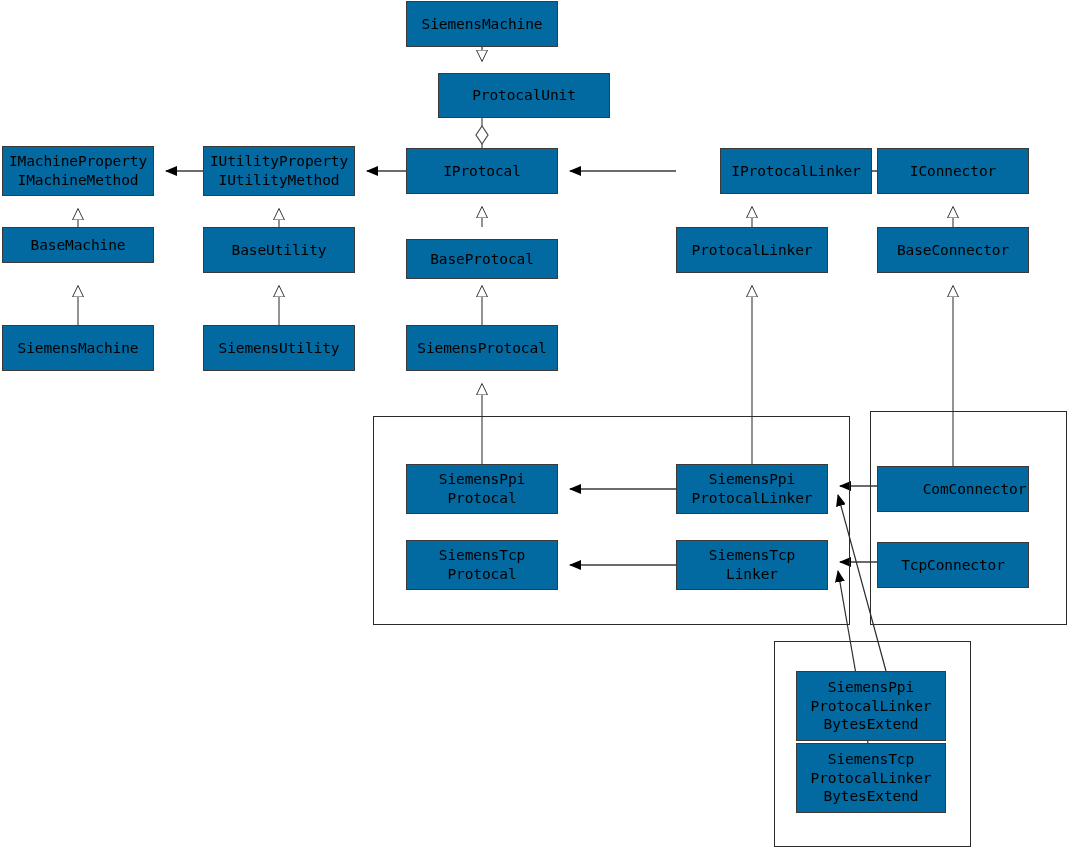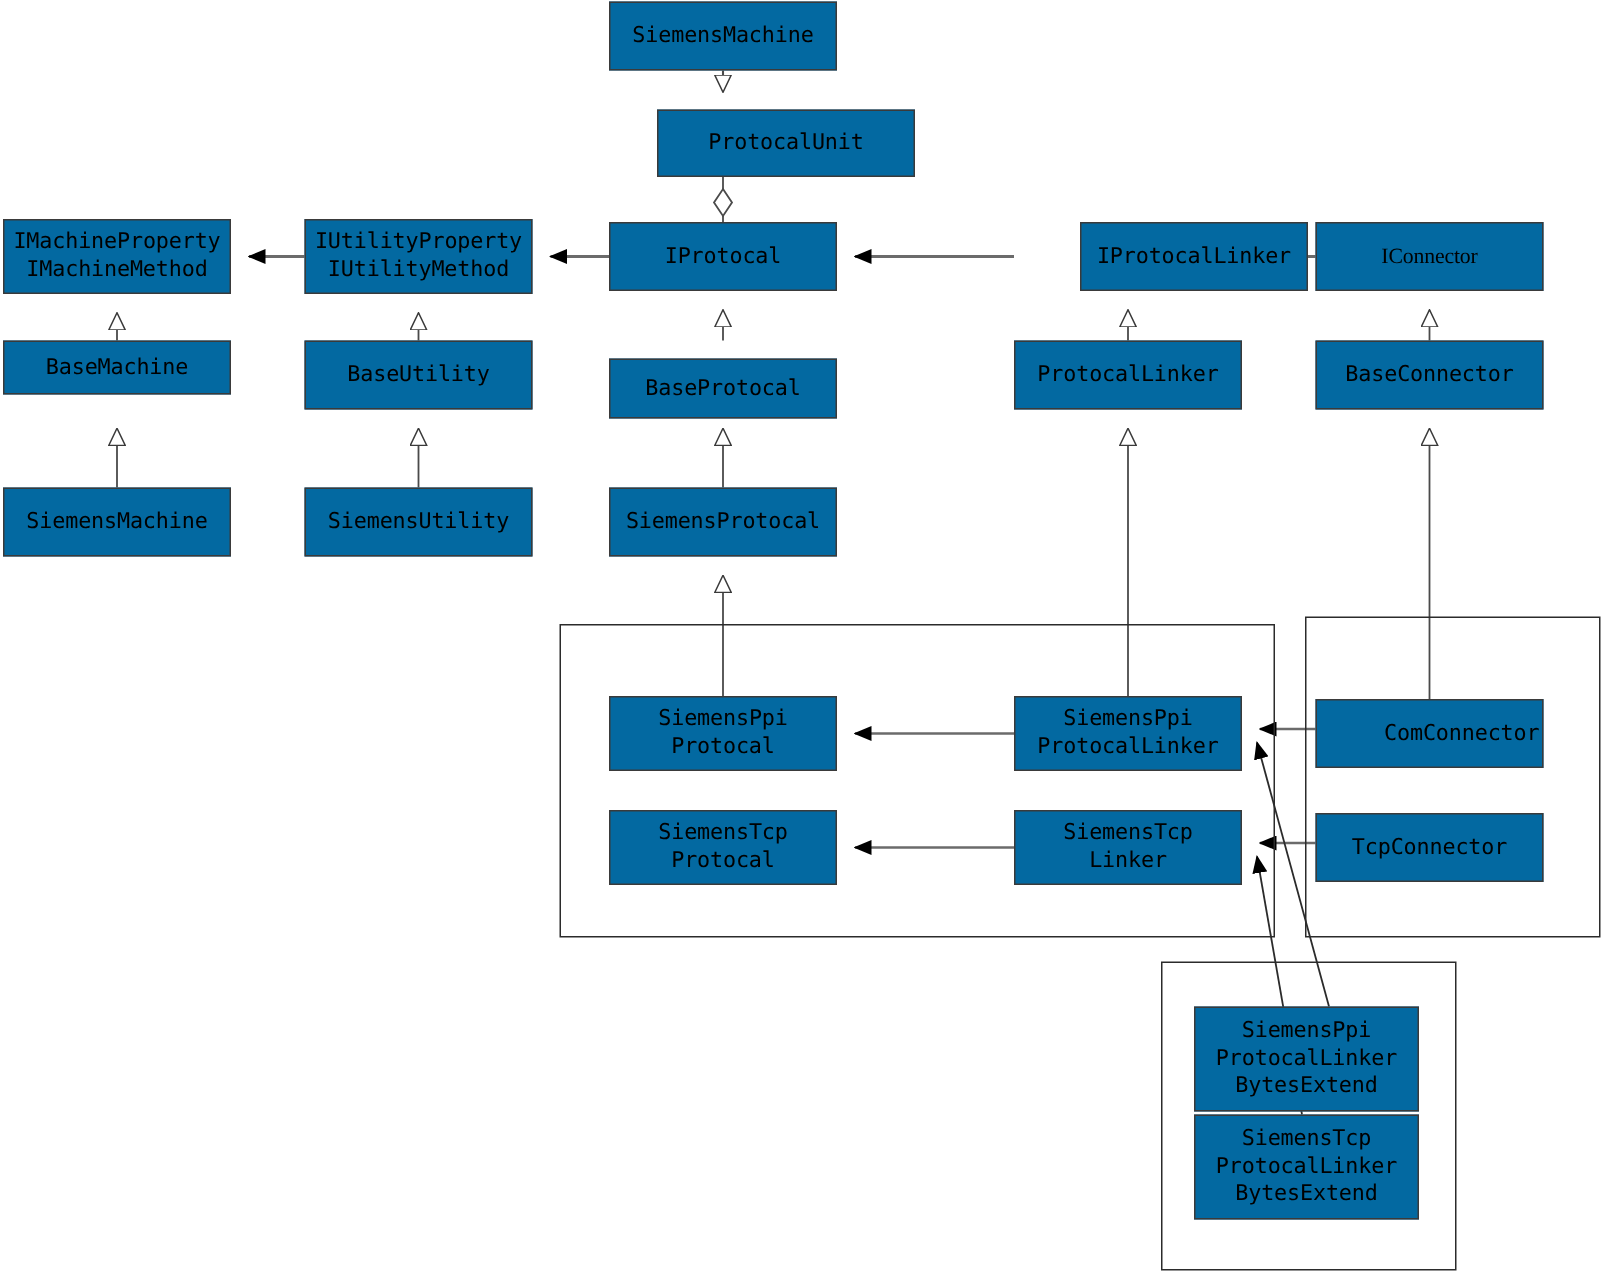--- a/index.html
+++ b/index.html
@@ -121,21 +121,21 @@
   <div class="group" style="left:774px; top:641px; width:197px; height:206px;"></div>
 
   <div class="node" style="left:406px; top:1px; width:152px; height:46px;">SiemensMachine</div>
   <div class="node" style="left:406px; top:73px; width:172px; height:45px;margin-left:32px;">ProtocalUnit</div>
   <div class="node" style="left:2px; top:146px; width:152px; height:50px;">IMachineProperty
 IMachineMethod</div>
   <div class="node" style="left:203px; top:146px; width:152px; height:50px;">IUtilityProperty
 IUtilityMethod</div>
   <div class="node" style="left:406px; top:148px; width:152px; height:46px;">IProtocal</div>
   <div class="node" style="left:676px; top:148px; width:152px; height:46px;margin-left:44px;">IProtocalLinker</div>
-  <div class="node" style="left:877px; top:148px; width:152px; height:46px;font-family:Liberation Serif, serif;">IConnector</div>
+  <div class="node" style="left:877px; top:148px; width:152px; height:46px;">IConnector</div>
   <div class="node" style="left:2px; top:227px; width:152px; height:36px;">BaseMachine</div>
   <div class="node" style="left:203px; top:227px; width:152px; height:46px;">BaseUtility</div>
   <div class="node" style="left:406px; top:227px; width:152px; height:40px;margin-top:12px;">BaseProtocal</div>
   <div class="node" style="left:676px; top:227px; width:152px; height:46px;">ProtocalLinker</div>
   <div class="node" style="left:877px; top:227px; width:152px; height:46px;">BaseConnector</div>
   <div class="node" style="left:2px; top:325px; width:152px; height:46px;">SiemensMachine</div>
   <div class="node" style="left:203px; top:325px; width:152px; height:46px;">SiemensUtility</div>
   <div class="node" style="left:406px; top:325px; width:152px; height:46px;">SiemensProtocal</div>
   <div class="node" style="left:406px; top:464px; width:152px; height:50px;">SiemensPpi
 Protocal</div>

